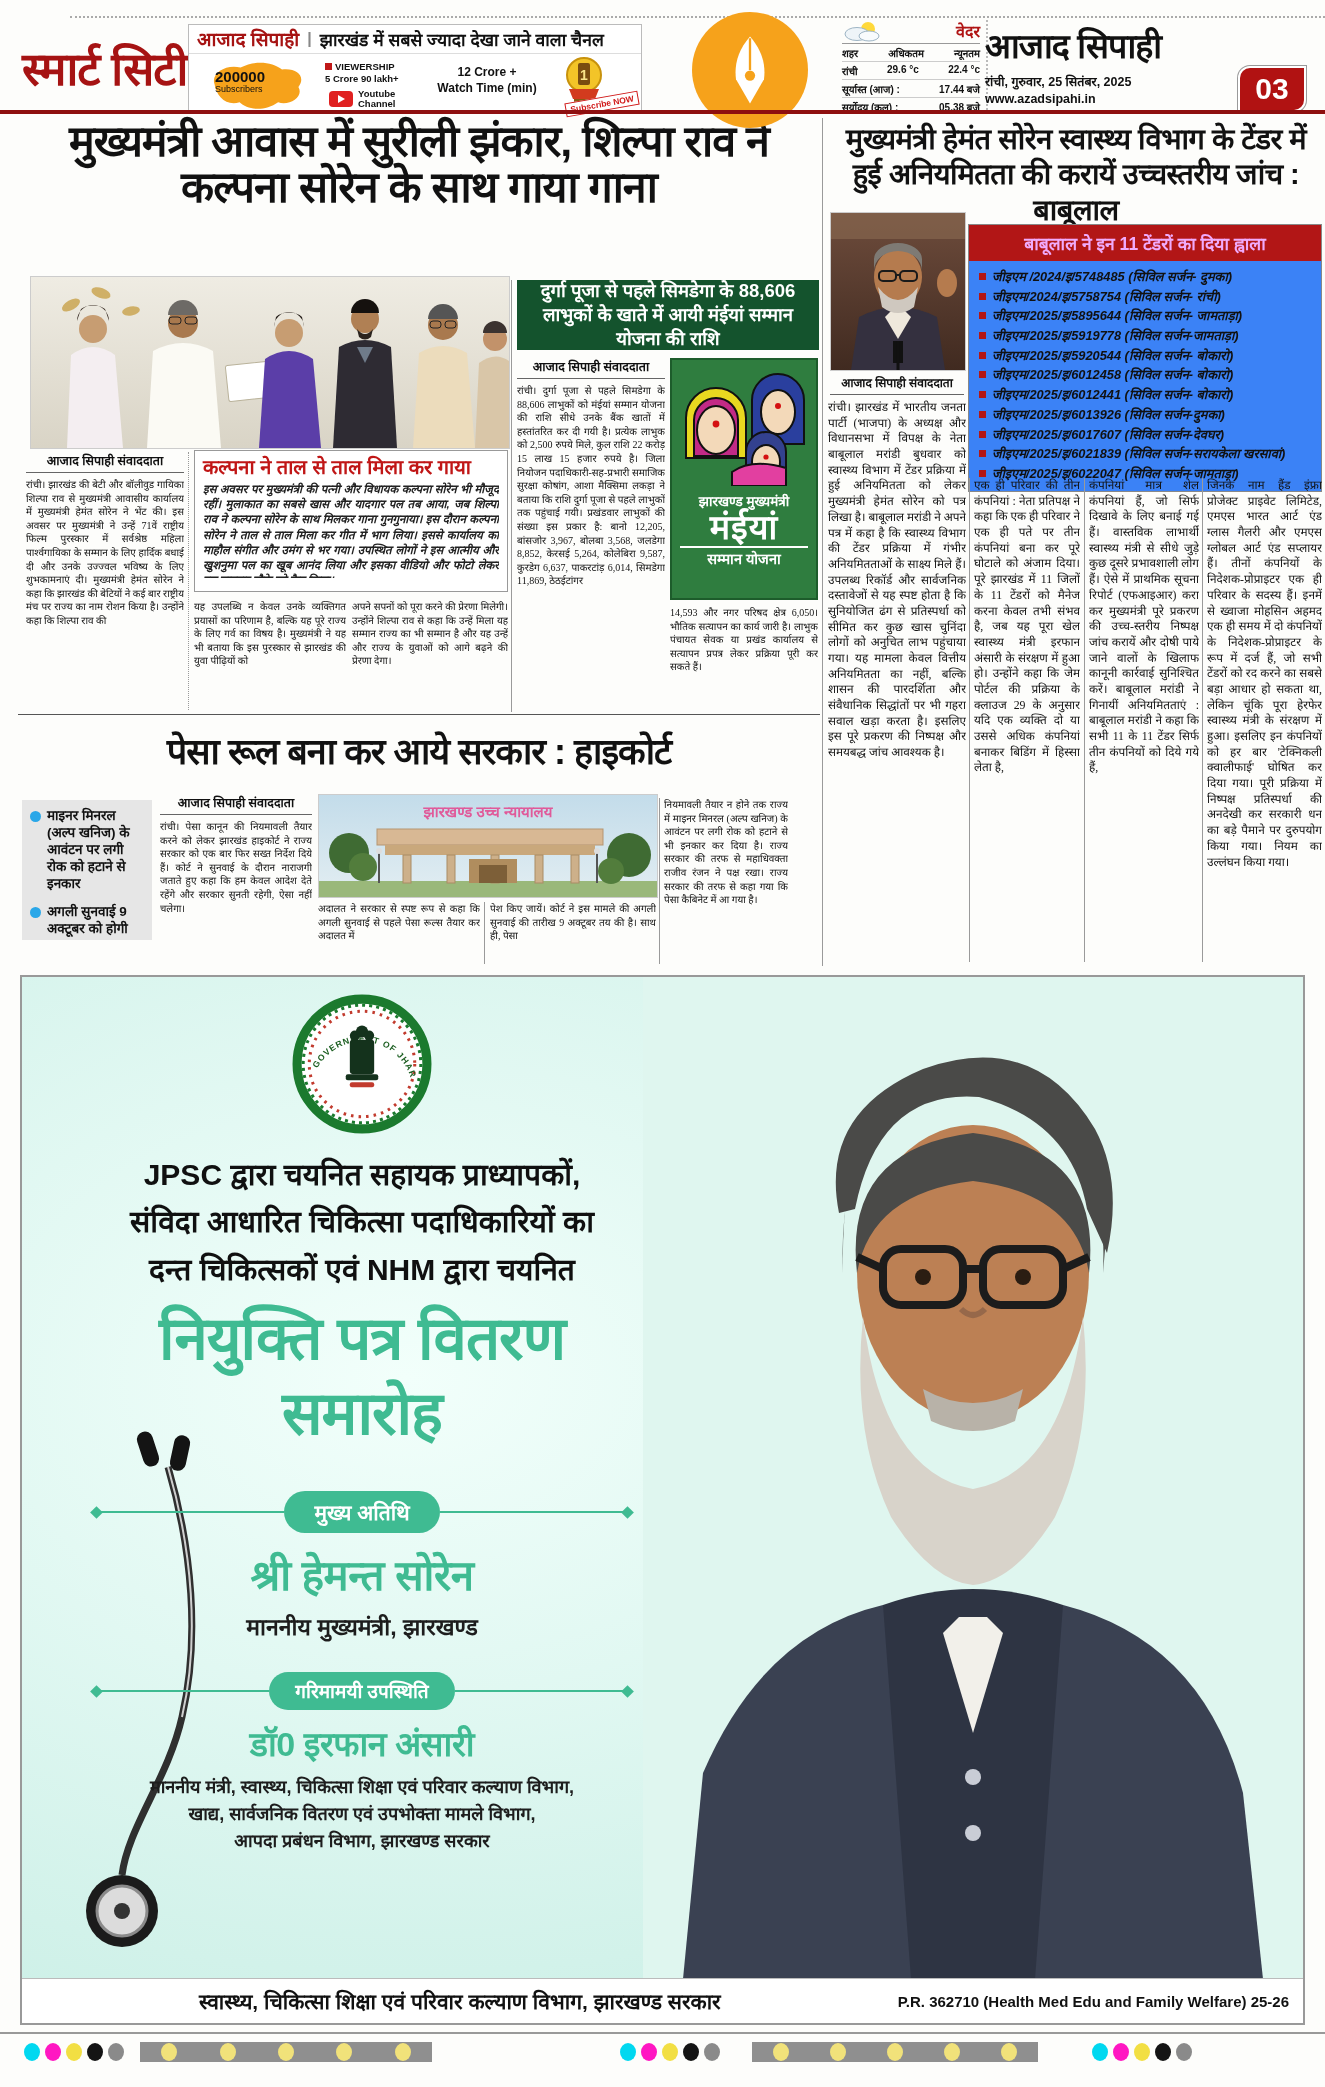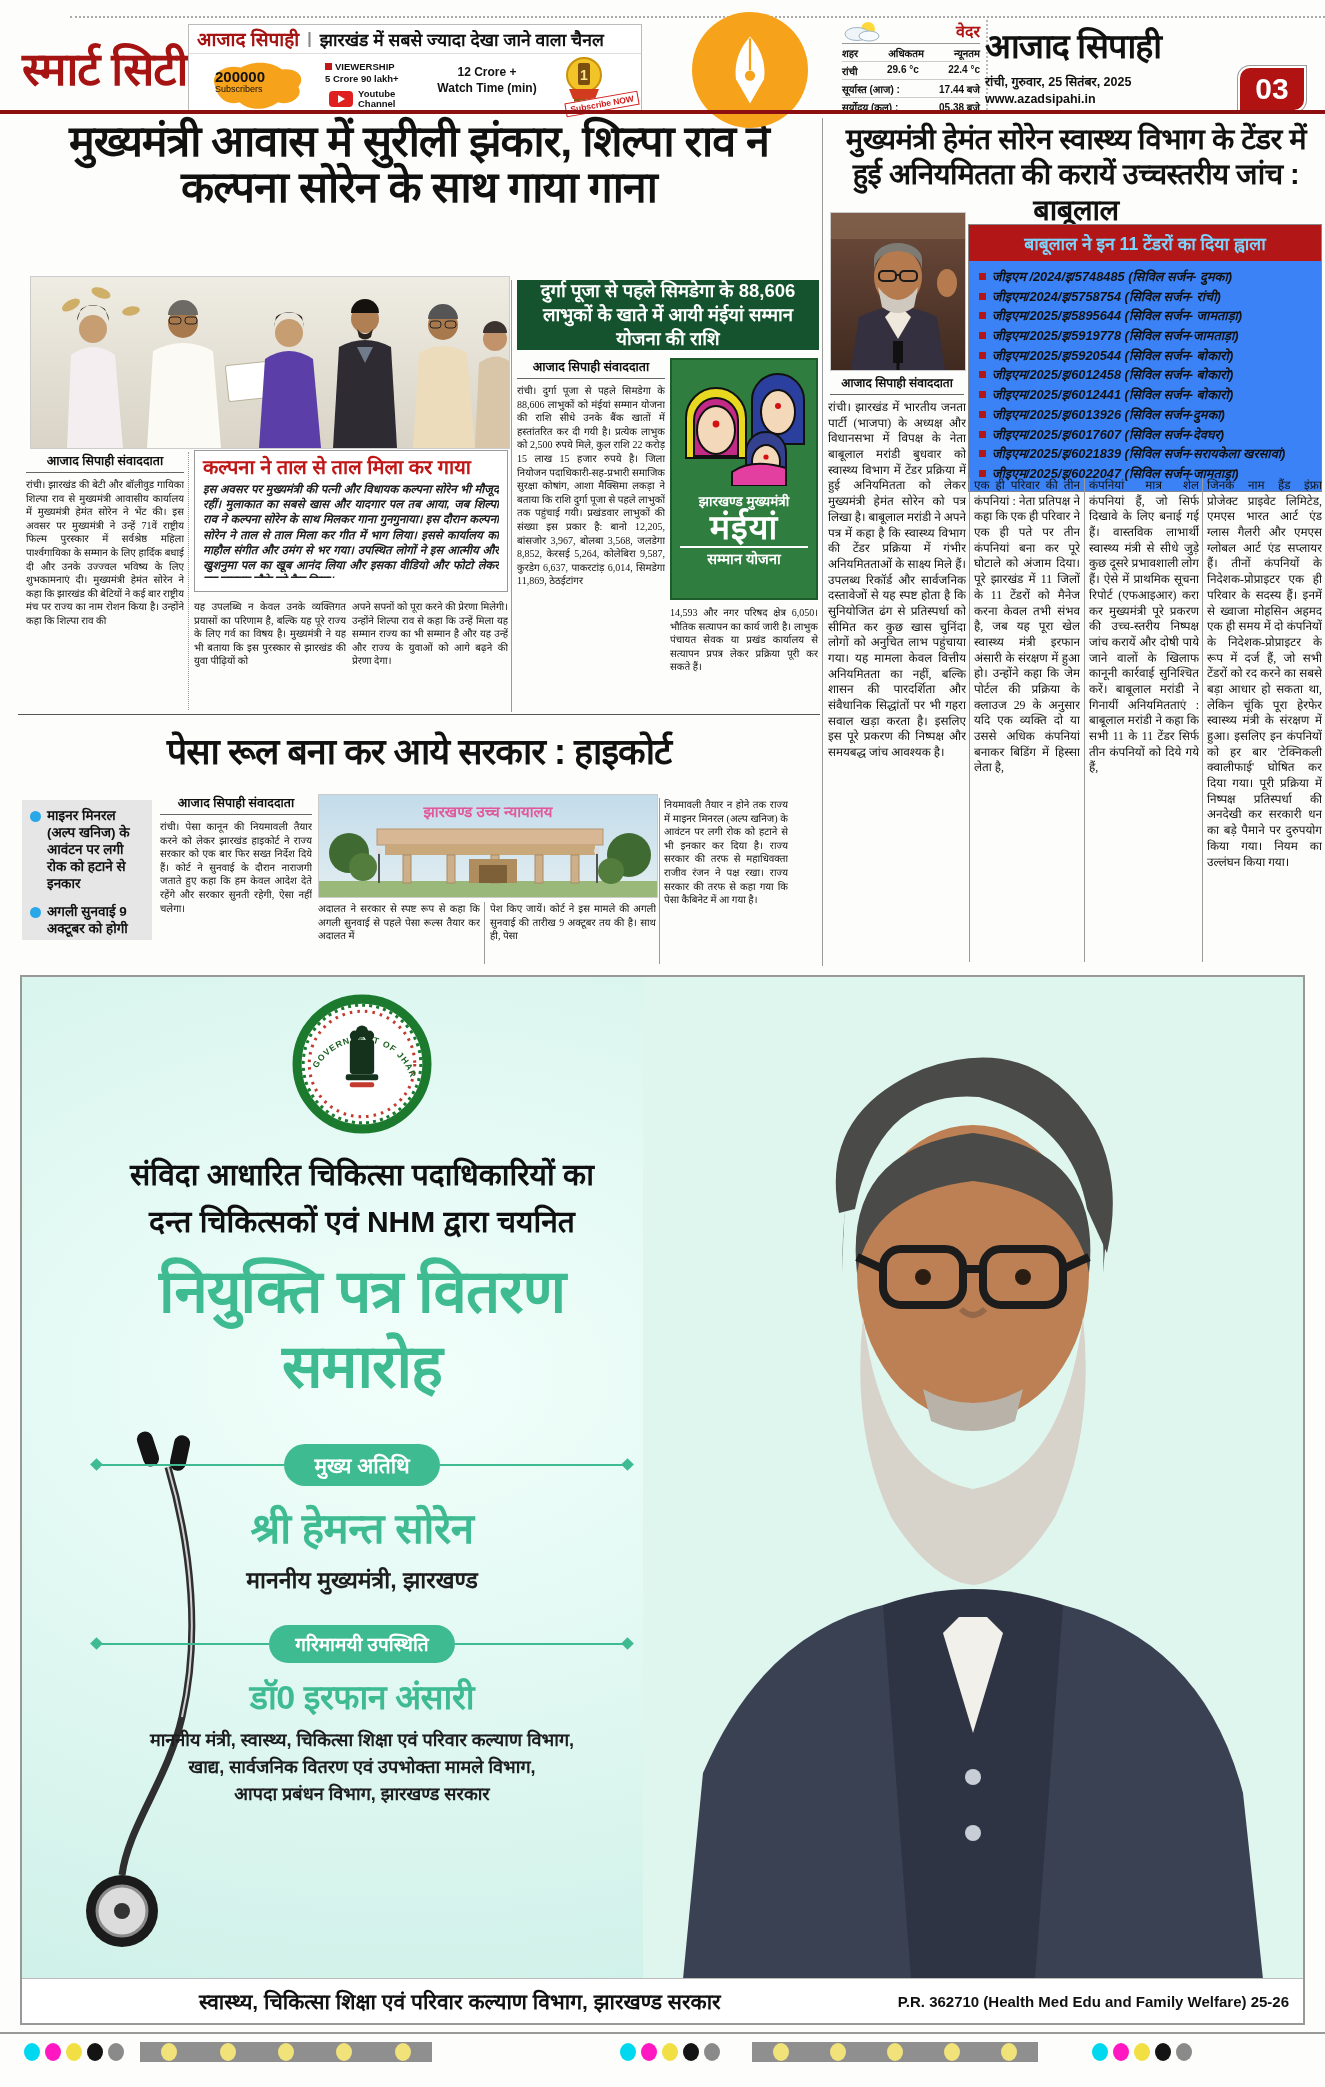--- a/index.html
+++ b/index.html
@@ -53,21 +53,21 @@
                 display:flex;align-items:center;justify-content:center;text-align:center;line-height:1.3;padding:0 8px;box-sizing:border-box;}
   .maiya-graphic{left:670px;top:358px;width:148px;height:242px;background:#2f7d3f;overflow:hidden;border:2px solid #1d5c2b;box-sizing:border-box;}
   .mg-l1{color:#fff;font-weight:900;font-size:13.5px;text-align:center;margin-top:2px;}
   .mg-l2{color:#fff;font-weight:900;font-size:34px;text-align:center;line-height:1;letter-spacing:1px;}
   .mg-l3{color:#fefefe;font-weight:900;font-size:14.5px;text-align:center;border-top:2px solid #fff;margin:2px 8px 0;}
   .pesa-headline{left:18px;top:726px;width:802px;font-size:36px;font-weight:900;text-align:center;white-space:nowrap;letter-spacing:-1px;}
   .pesa-gray{left:22px;top:800px;width:130px;height:140px;background:#e6e6e6;padding:8px;box-sizing:border-box;}
   .pg-item{display:flex;gap:6px;margin-bottom:12px;font-size:13.5px;font-weight:800;line-height:1.25;}
   .pg-dot{flex:0 0 11px;width:11px;height:11px;border-radius:50%;background:#2aa7e8;margin-top:3px;}
   .tender-box{left:968px;top:224px;width:354px;border:1px solid #888;box-sizing:border-box;}
-  .tb-title{background:#b21616;color:#7dd3fc;font-size:17.5px;font-weight:900;text-align:center;padding:6px 4px;}
+  .tb-title{background:#b21616;color:#f0abfc;font-size:17.5px;font-weight:900;text-align:center;padding:6px 4px;}
   .tb-list{background:#3b82f6;padding:8px 10px 5px;font-style:italic;}
   .tb-row{display:flex;gap:6px;font-size:12.8px;font-weight:700;line-height:1.18;margin-bottom:4.6px;}
   .tb-sq{flex:0 0 7px;width:7px;height:7px;background:#b21616;margin-top:4px;}
   
   .ad{left:20px;top:975px;width:1285px;height:1050px;border:2px solid #999;box-sizing:border-box;background:#fff;}
   .ad-main{position:absolute;left:0;right:0;top:0;bottom:44px;overflow:hidden;
            background:radial-gradient(ellipse at 30% 40%, #f2fffb 0%, #d2f2ea 70%, #c3ece2 100%);}
   .ad-left{position:absolute;left:25px;top:16px;width:630px;text-align:center;z-index:2;}
   .intro-line{font-size:30px;font-weight:900;color:#101010;line-height:1.58;}
   .ad-title{color:#3fbb92;font-weight:900;font-size:60px;line-height:1.05;letter-spacing:-1px;}
@@ -465,20 +465,21 @@
           </text>
           <rect x="58" y="46" width="24" height="34" rx="3" fill="#14321c"></rect>
           <circle cx="63" cy="42" r="5" fill="#14321c"></circle>
             <circle cx="70" cy="38" r="6" fill="#14321c"></circle>
             <circle cx="77" cy="42" r="5" fill="#14321c"></circle>
           <rect x="54" y="80" width="32" height="6" rx="2" fill="#14321c"></rect>
           <rect x="58" y="88" width="24" height="5" rx="2" fill="#c23b2e"></rect>
         </svg>
 
         <div style="margin-top:12px;">
+            <div class="intro-line">JPSC द्वारा चयनित सहायक प्राध्यापकों,</div>
             <div class="intro-line">संविदा आधारित चिकित्सा पदाधिकारियों का</div>
             <div class="intro-line">दन्त चिकित्सकों एवं NHM द्वारा चयनित</div>
           </div>
 
         <div class="ad-title" style="margin-top:14px;">नियुक्ति पत्र वितरण</div>
         <div class="ad-title" style="margin-top:12px;">समारोह</div>
 
         <div class="orn" style="margin-top:46px;">
           <span class="dia"></span>
             <span class="line"></span>

